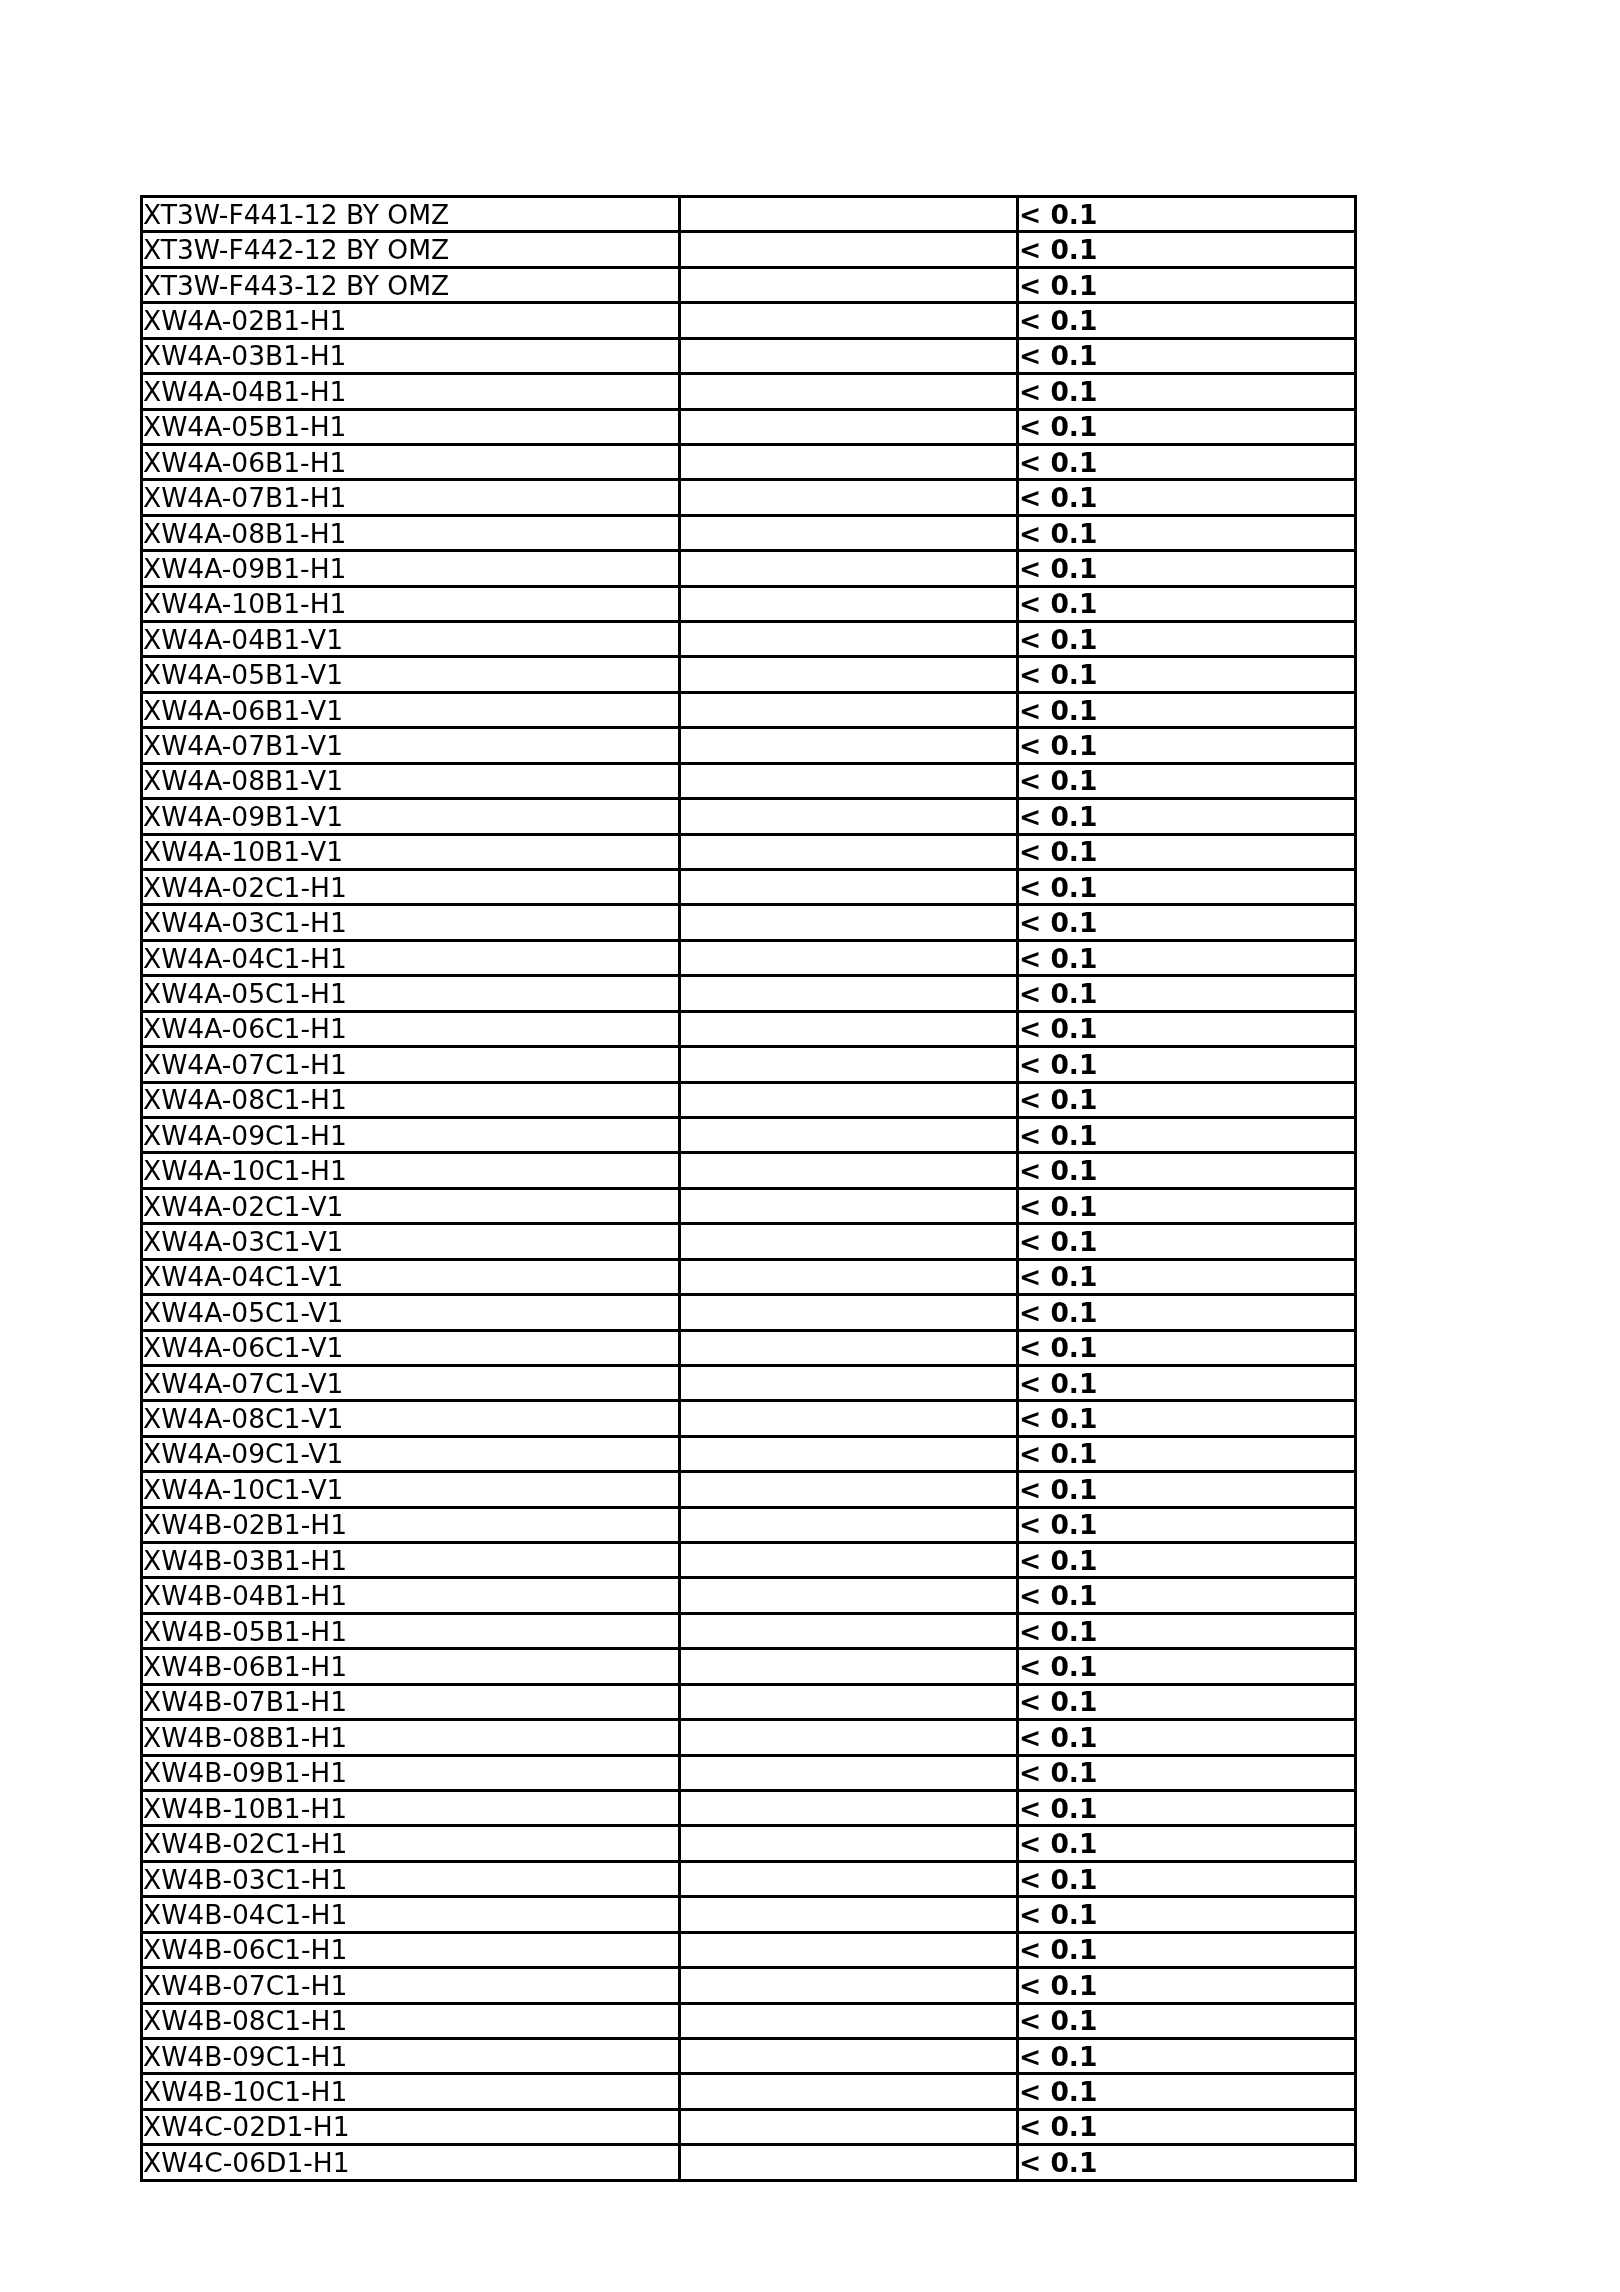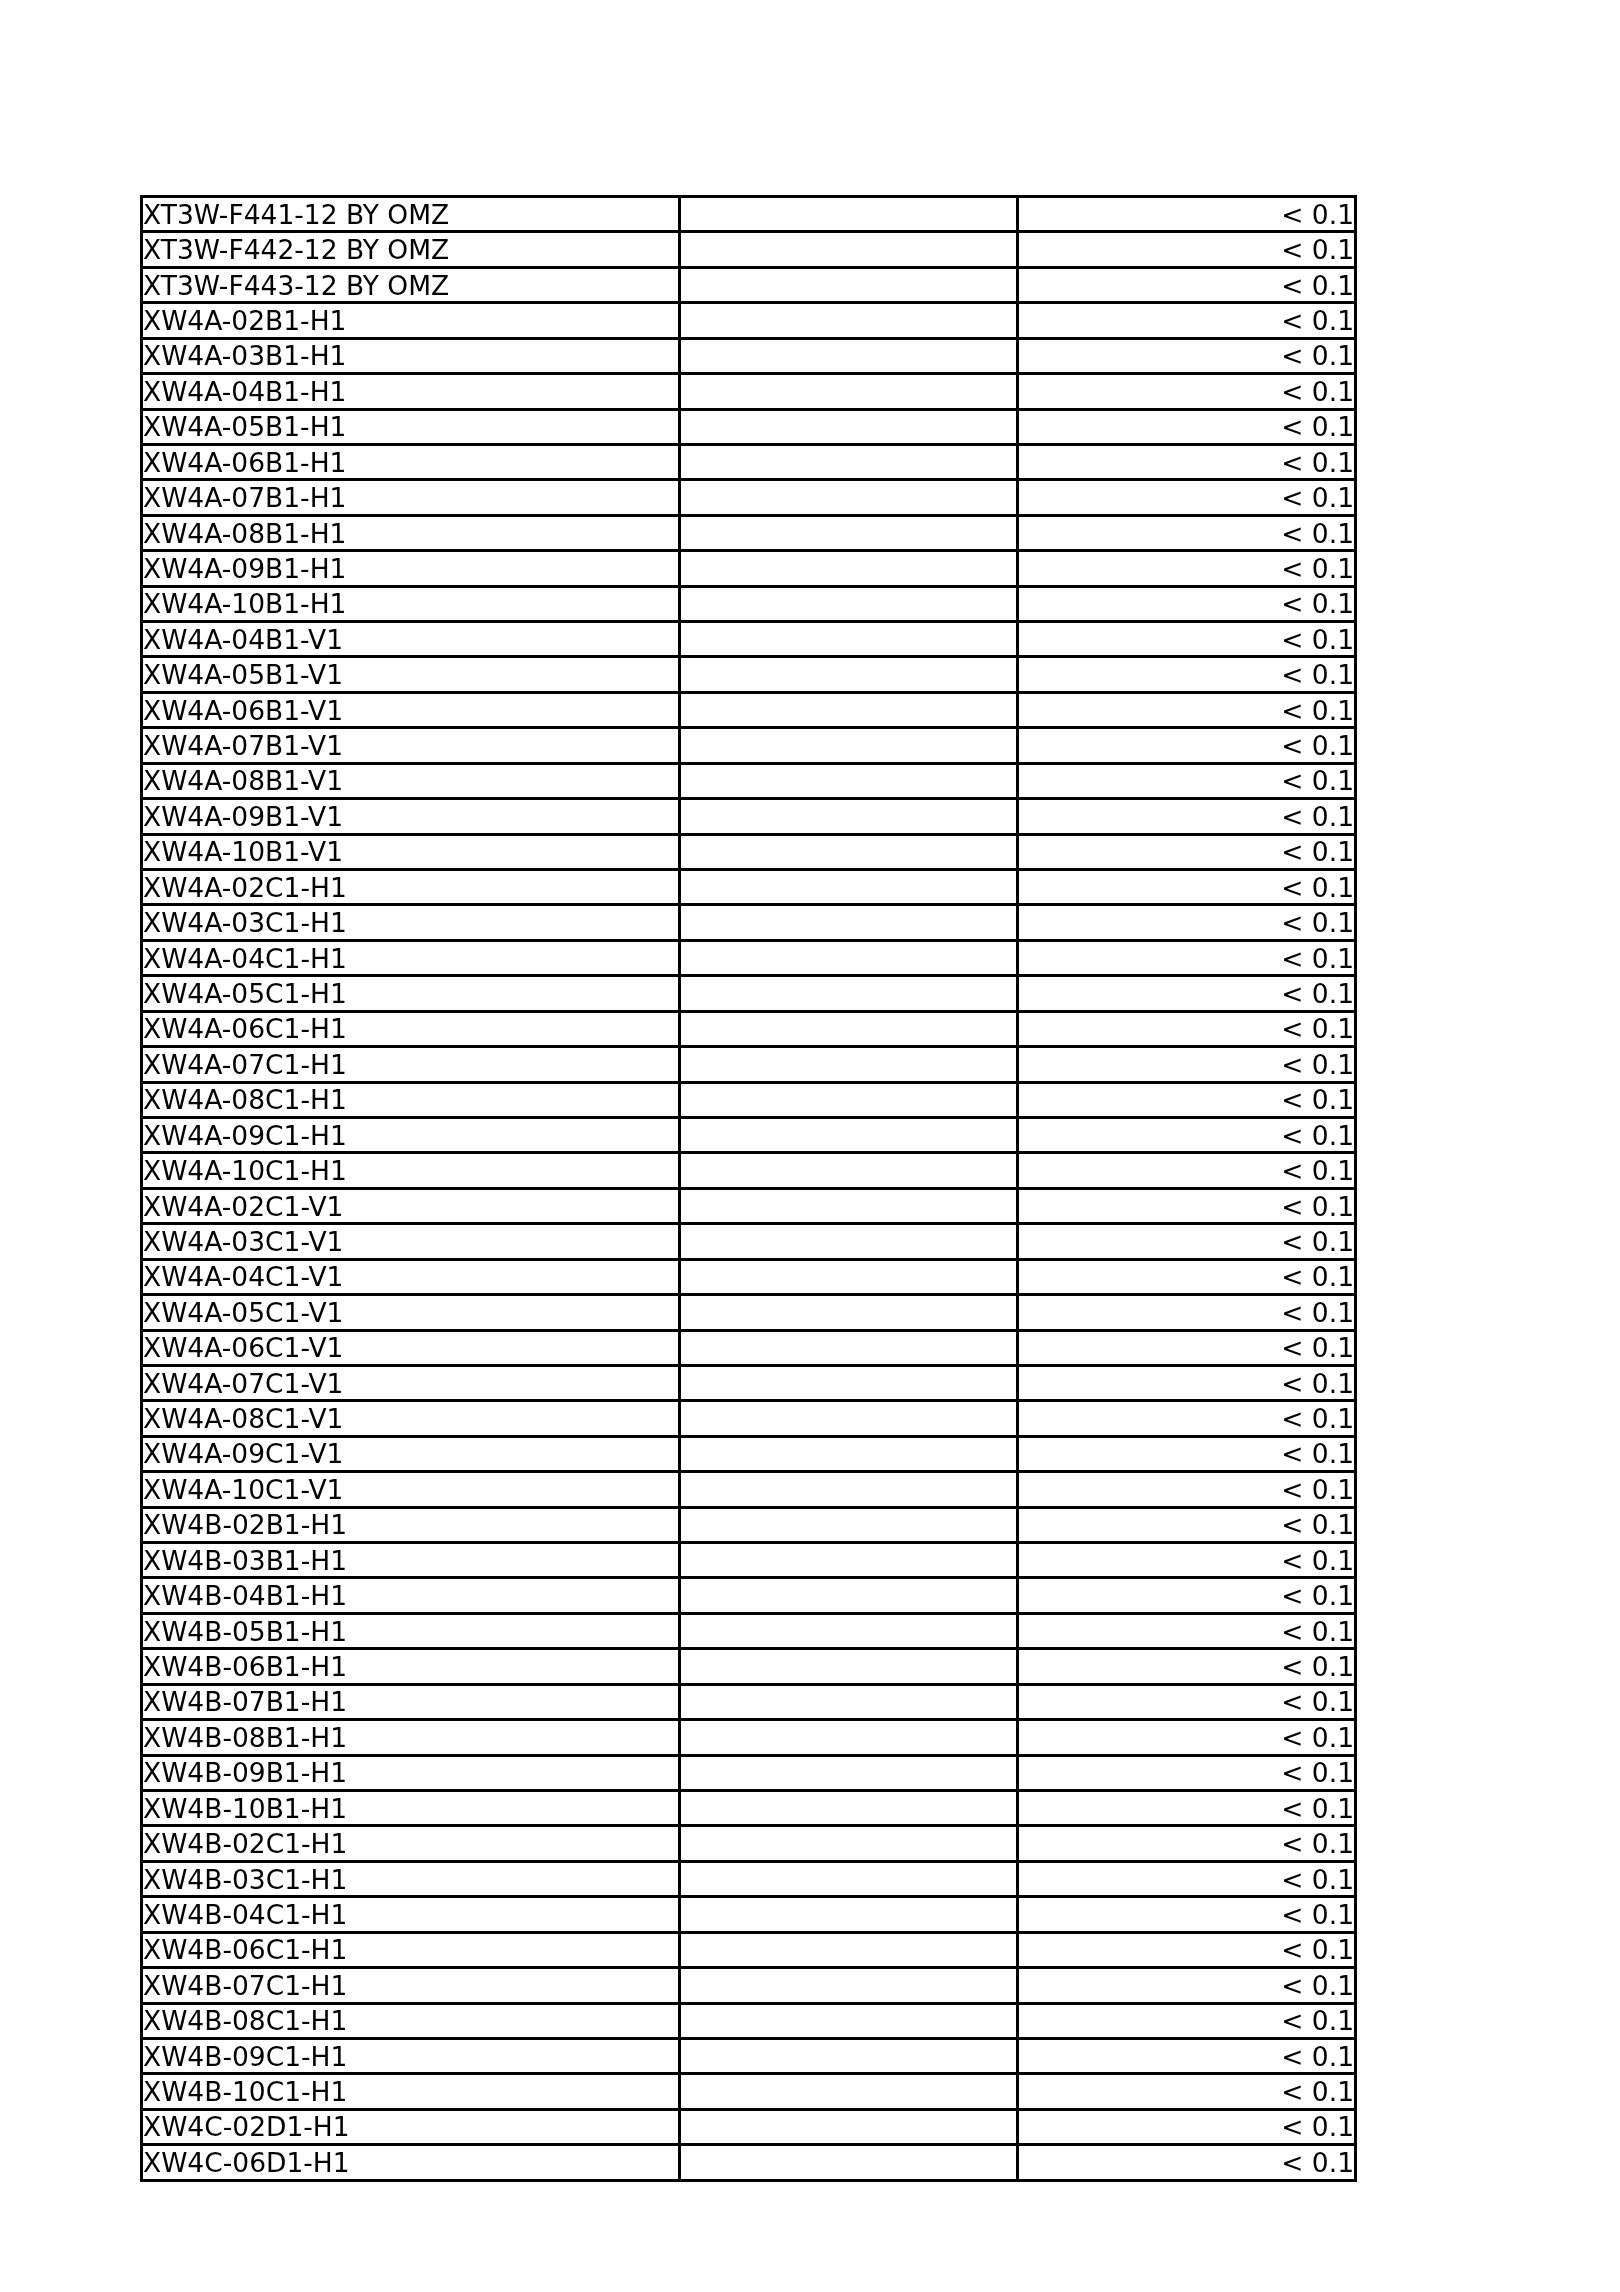--- a/index.html
+++ b/index.html
@@ -36,21 +36,22 @@
     overflow: hidden;
   }
   td.col-sample {
     text-align: left;
     padding-left: 6.9px;
   }
   td.col-blank {
     text-align: left;
   }
   td.col-value {
-    text-align: right;
+    text-align: left;
+    font-weight: bold;
   }
 </style>
 </head>
 <body>
 
 <div class="page">
   <table class="results">
     <colgroup>
       <col style="width:538px">
       <col style="width:338px">

